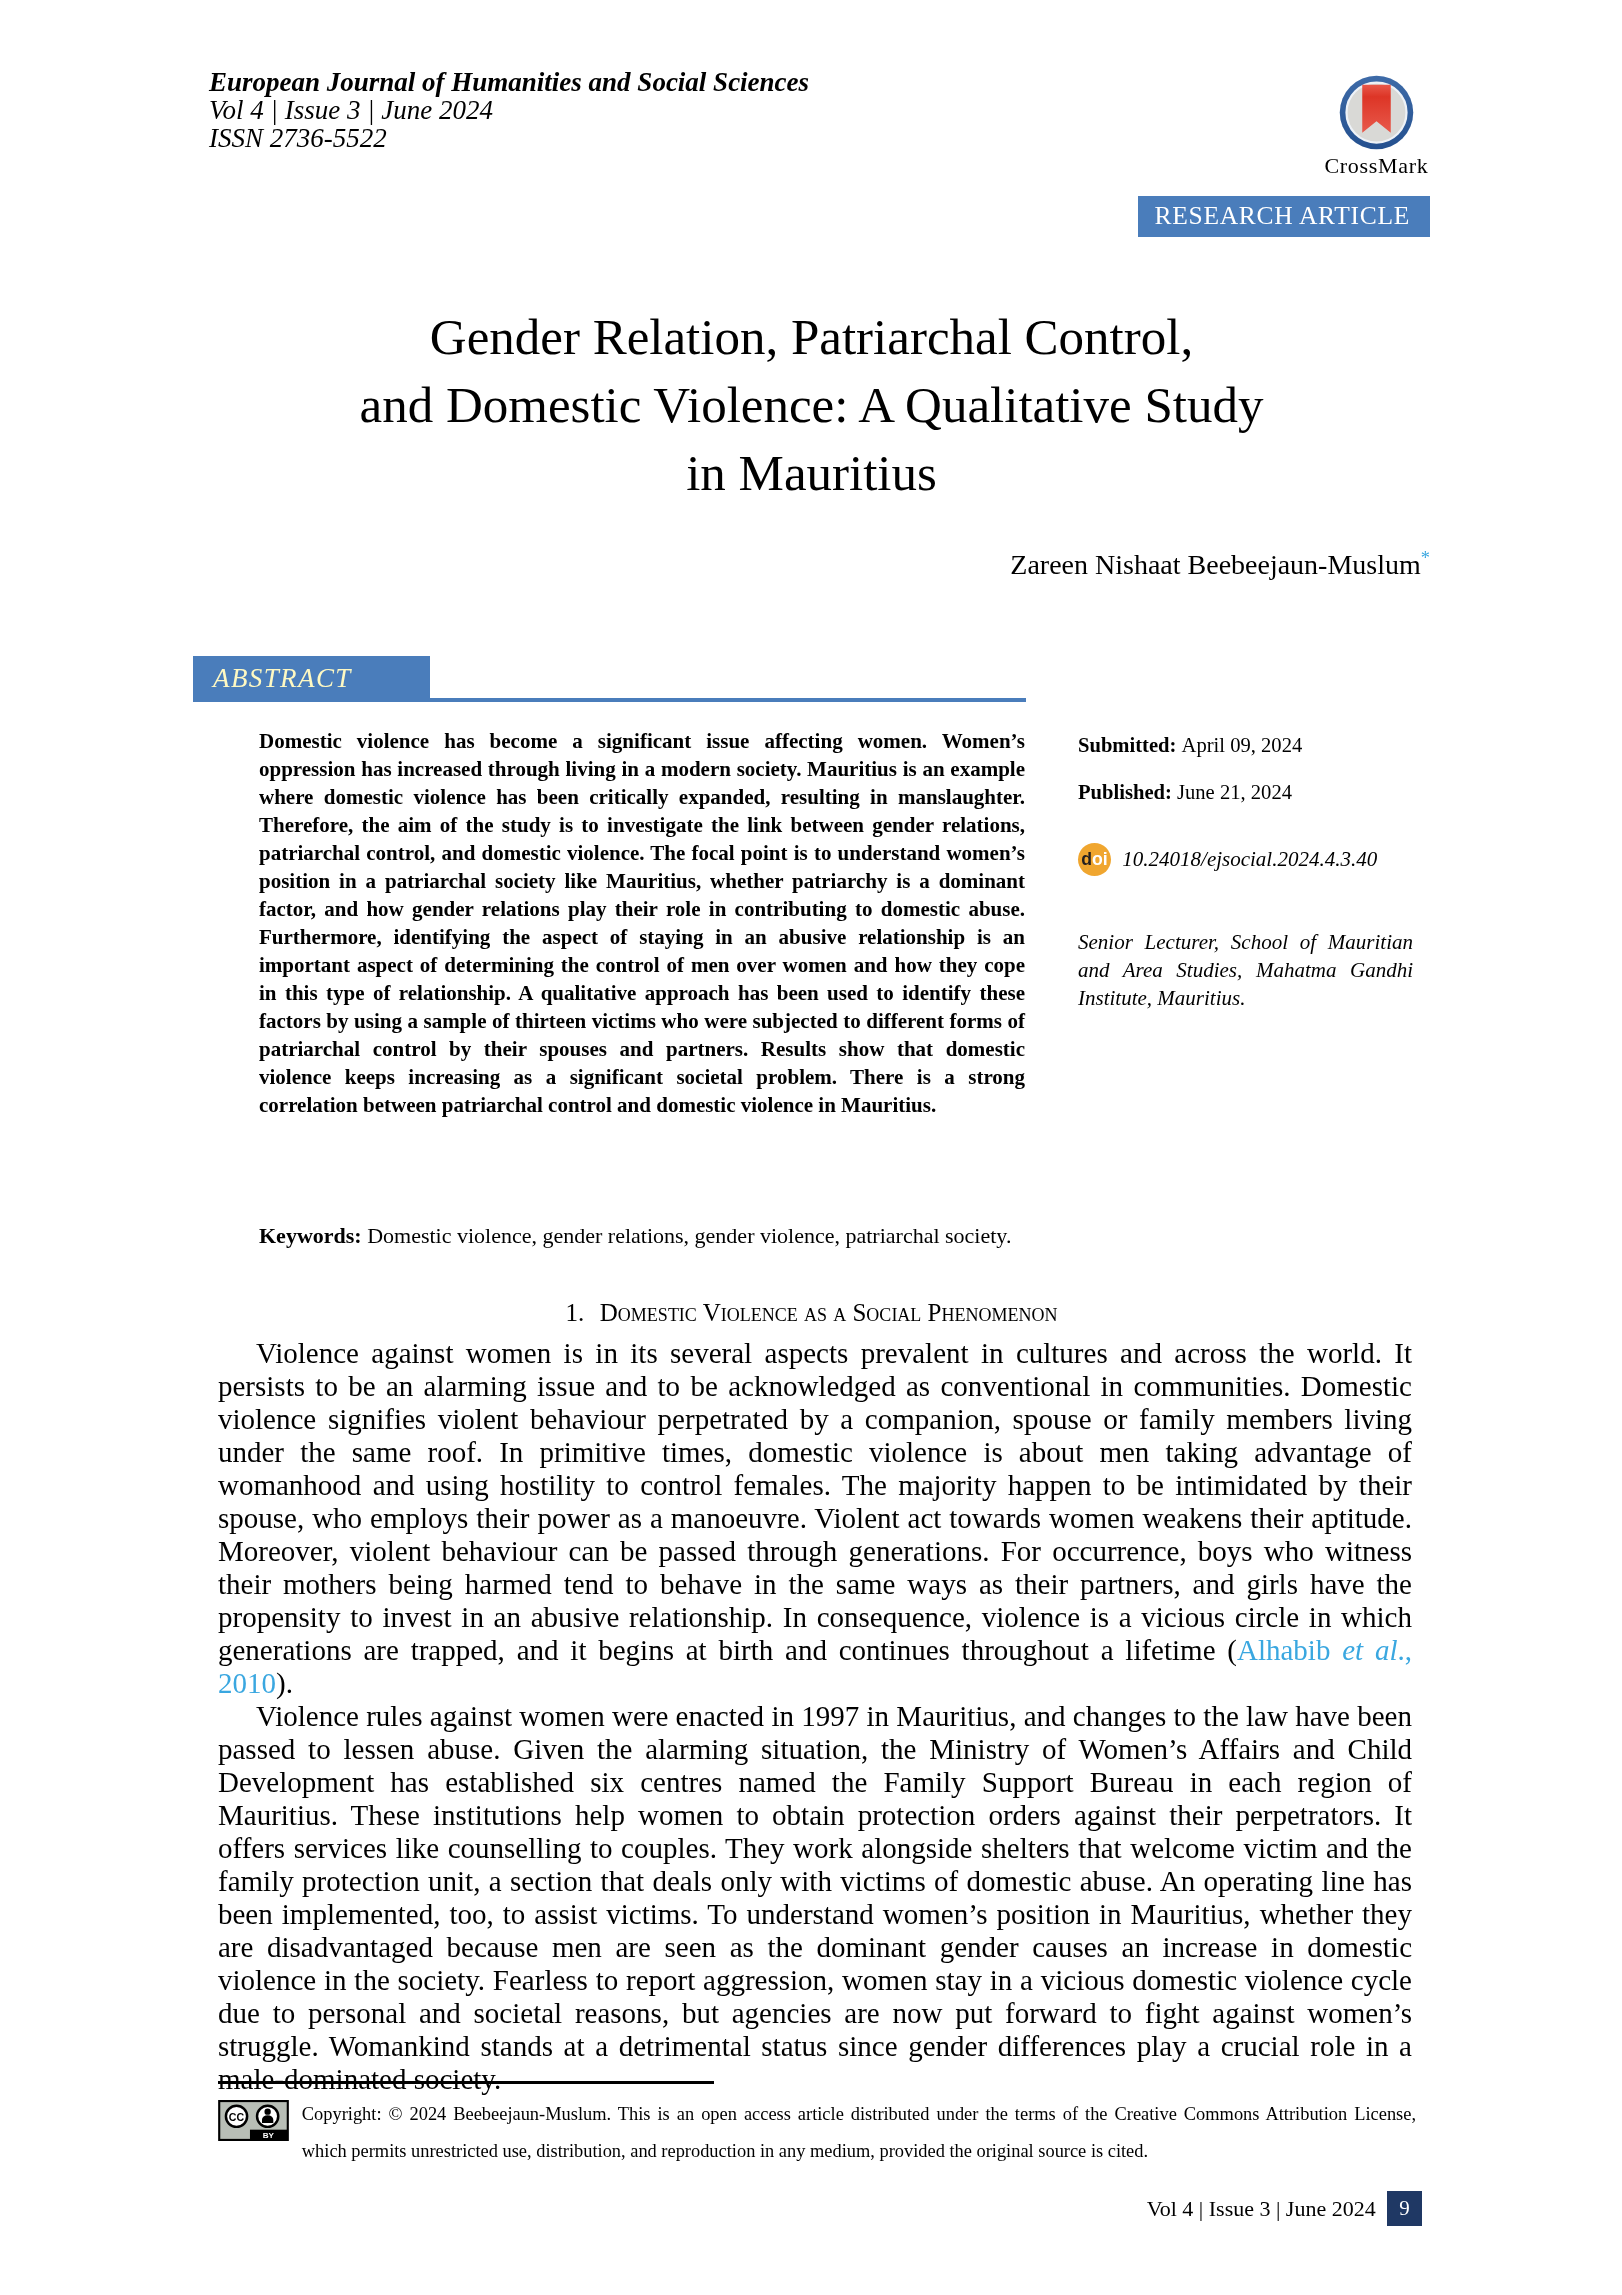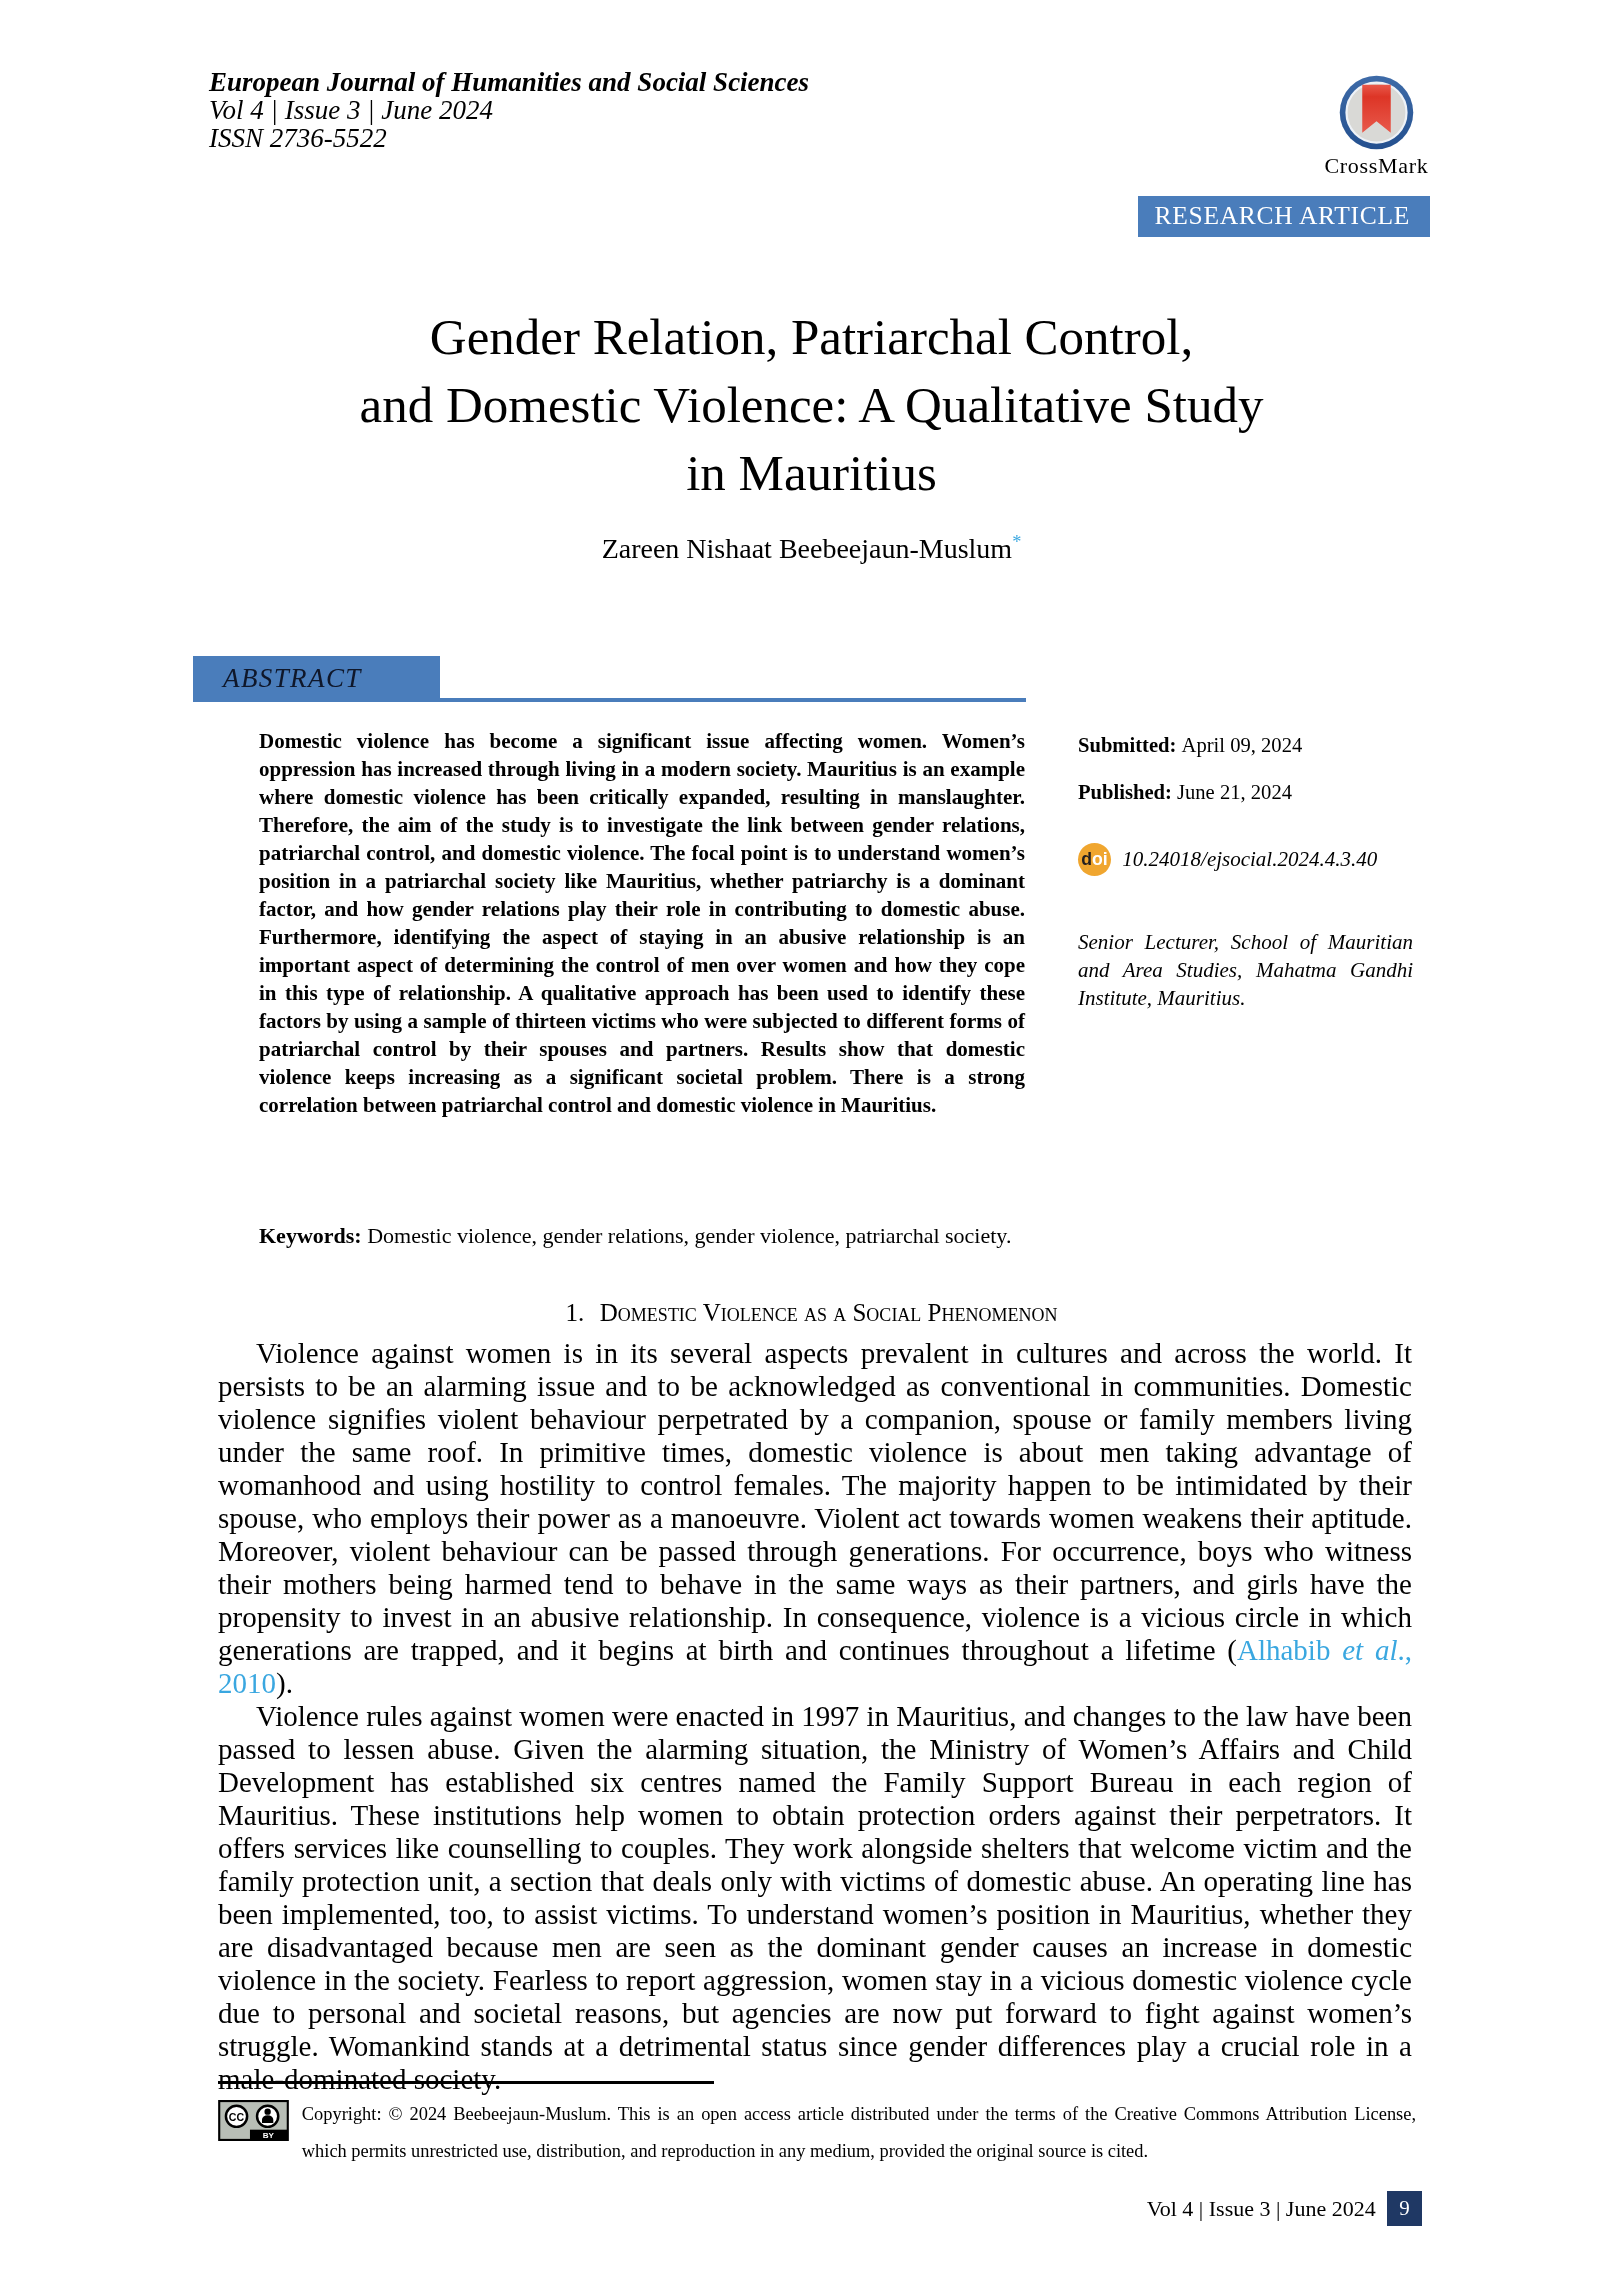--- a/index.html
+++ b/index.html
@@ -17,26 +17,26 @@
   
   .crossmark{position:absolute;top:75px;left:1320px;width:113px;text-align:center;cursor:pointer;}
   .crossmark svg{display:block;margin:0 auto;}
   .crossmark .cm-label{font-size:22px;margin-top:2.8px;letter-spacing:0.7px;}
   
   .badge-row{position:absolute;top:196px;left:193px;width:1237px;display:flex;align-items:flex-end;flex-direction:column;}
   .badge{background:#4a7dbb;color:#fff;font-size:25.5px;letter-spacing:0.7px;padding:5px 20px 6.4px 17px;}
   .badge-line{flex:1;height:3.5px;background:#4a7dbb;}
   
   .title{position:absolute;top:303px;left:193px;width:1237px;text-align:center;font-size:51px;line-height:68px;}
-  .author{position:absolute;top:532px;left:193px;width:1237px;text-align:center;font-size:28px;}
+  .author{position:absolute;top:548px;left:193px;width:1237px;text-align:right;font-size:28px;}
   .author sup{color:#3aa7e0;font-size:18.4px;}
   
   .abs-line{position:absolute;top:698px;left:193px;width:833px;height:3.5px;background:#4a7dbb;}
-  .abs-box{position:absolute;top:656px;left:193px;width:217px;height:45px;background:#4a7dbb;color:#0f172a;
-           font-style:italic;font-size:27px;letter-spacing:1.4px;display:flex;align-items:center;padding-left:30px;text-align:right;}
+  .abs-box{position:absolute;top:656px;left:193px;width:217px;height:45px;background:#4a7dbb;color:#fef9c3;
+           font-style:italic;font-size:27px;letter-spacing:1.4px;display:flex;align-items:center;padding-left:20px;text-align:right;}
   
   .abstract{position:absolute;top:727px;left:259px;width:766px;
             font-weight:bold;font-size:21px;line-height:28px;text-align:justify;}
   
   .sidebar{position:absolute;top:732px;left:1078px;width:335px;font-size:20.6px;line-height:27px;}
   .meta-row{margin-bottom:20px;}
   .meta-row b{font-weight:bold;}
   .doi-row{margin-top:37px;display:flex;align-items:center;gap:11.3px;}
   .doi-badge{width:33px;height:33px;border-radius:50%;background:#f0a62f;display:inline-flex;align-items:center;justify-content:center;
              font-family:"Liberation Sans","DejaVu Sans",sans-serif;font-weight:bold;font-size:17.7px;flex:0 0 auto;}

